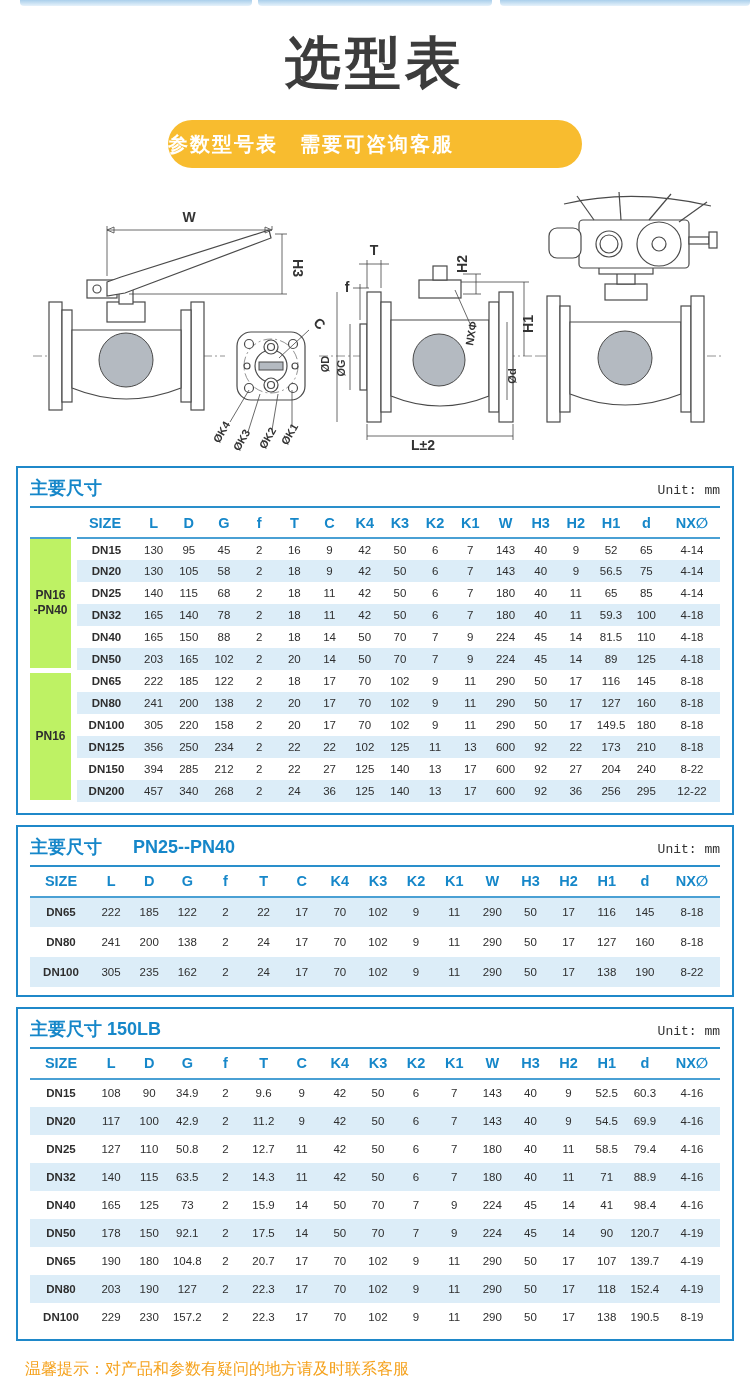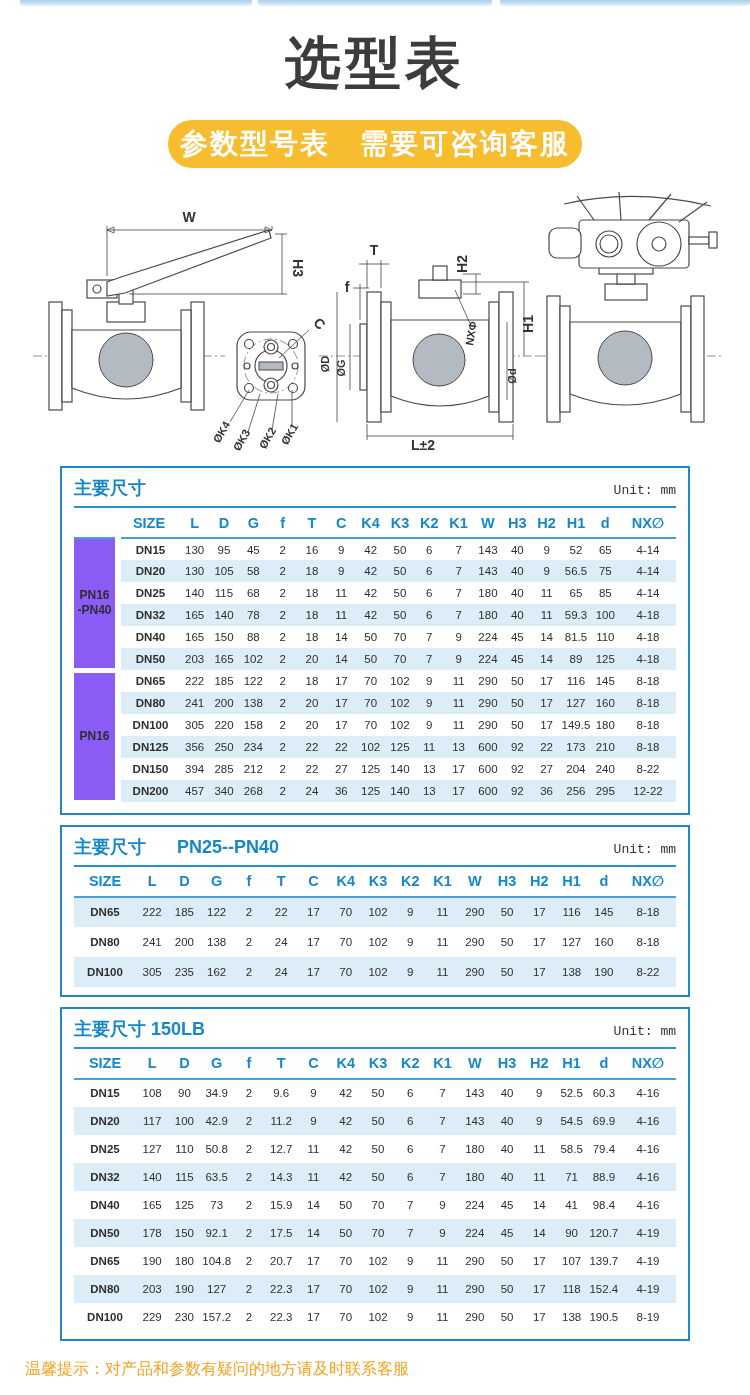--- a/index.html
+++ b/index.html
@@ -18,35 +18,35 @@
   .bar2{width:234px; margin-right:8px;}
   .bar3{width:250px;}
 
   .page-title {
     text-align:center; font-size:56px; font-weight:bold; color:#3c3c3c;
     letter-spacing:4px; margin-top:26px; line-height:62px;
   }
   .banner {
     display:block; width:414px; height:48px; margin:26px auto 0 auto;
     background:#f8bc2f; border:none; border-radius:24px;
-    color:#ffffff; font-size:28px; font-weight:bold; letter-spacing:2px;
-    font-family:inherit; cursor:pointer; line-height:48px; text-align:center;
+    color:#ffffff; font-size:20px; font-weight:bold; letter-spacing:2px;
+    font-family:inherit; cursor:pointer; line-height:48px; text-align:left;
   }
   .drawing-wrap { margin:16px auto 0 auto; width:712px; height:272px; }
   svg text { font-family:"Liberation Sans","DejaVu Sans",sans-serif; }
   .dim-t { font-size:14px; font-weight:bold; fill:#333; text-anchor:middle; }
   .dim-s { font-size:11px; font-weight:bold; fill:#333; text-anchor:middle; }
   .ln { stroke:#4a4a4a; stroke-width:1.2; fill:none; }
   .fw { stroke:#4a4a4a; stroke-width:1.2; fill:#ffffff; }
   .fg { stroke:#4a4a4a; stroke-width:1; fill:#b4bac1; }
   .cl { stroke:#777; stroke-width:0.8; stroke-dasharray:9 3 2 3; fill:none; }
   .dl { stroke:#444; stroke-width:0.8; fill:none; }
 
   .card {
-    width:630px; margin:10px auto 0 auto; border:2px solid #1f88c9;
+    width:718px; margin:10px auto 0 auto; border:2px solid #1f88c9;
     background:#fff; padding:8px 12px 8px 12px;
   }
   .card-head { display:flex; align-items:baseline; height:28px; }
   .card-title { font-size:18px; font-weight:bold; color:#1687c9; }
   .card-subtitle { font-size:18px; font-weight:bold; color:#1687c9; margin-left:31px; }
   .unit { margin-left:auto; font-size:13px; color:#333;font-family:Liberation Mono, monospace; }
   .card hr.head-rule { border:none; border-top:2px solid #2a8fcb; margin:2px 0 0 0; }
 
   table { width:100%; border-collapse:collapse; table-layout:fixed; }
   thead th {
@@ -54,21 +54,21 @@
     height:30px; vertical-align:middle; border-bottom:2px solid #4aa0d4;
   }
   tbody td { text-align:center; vertical-align:middle; font-size:11.5px; color:#2e2e2e; }
   td.size-cell { font-weight:bold; }
   tr.alt td { background:#dcedf8; }
   td.group-cell {
     background:#e4f1fa; font-weight:bold; font-size:12px; color:#2e2e2e;
     border-right:6px solid #fff; border-bottom:5px solid #fff;
   }
   td.group-cell span { display:block; line-height:15px; }
-  tr.alt td.group-cell, td.group-cell { background:#8b5cf6; }
+  tr.alt td.group-cell, td.group-cell { background:#bef264; }
   .t0 tbody td { height:22px; }
   .t1 tbody td { height:30px; }
   .t2 tbody td { height:28px; }
 
   .footer-note {
     margin:18px 0 0 25px; font-size:16px; font-weight:normal; color:#f5a21d;
   }
 </style>
 </head>
 <body>

